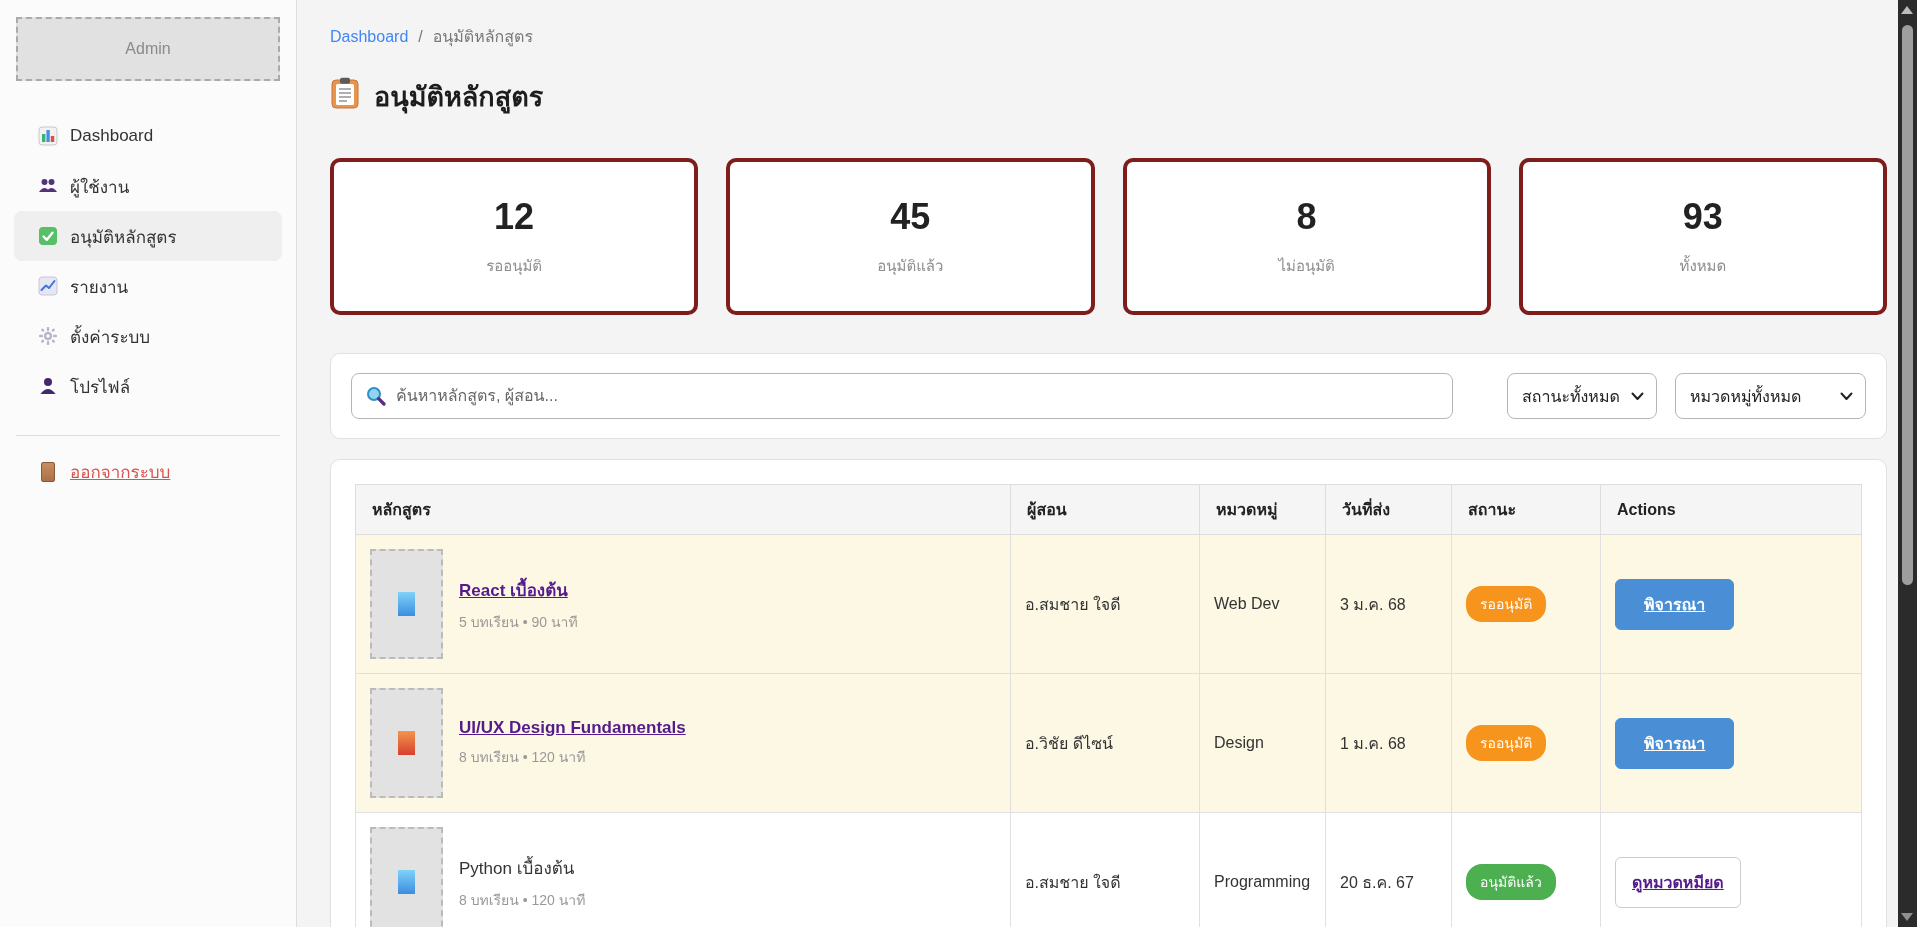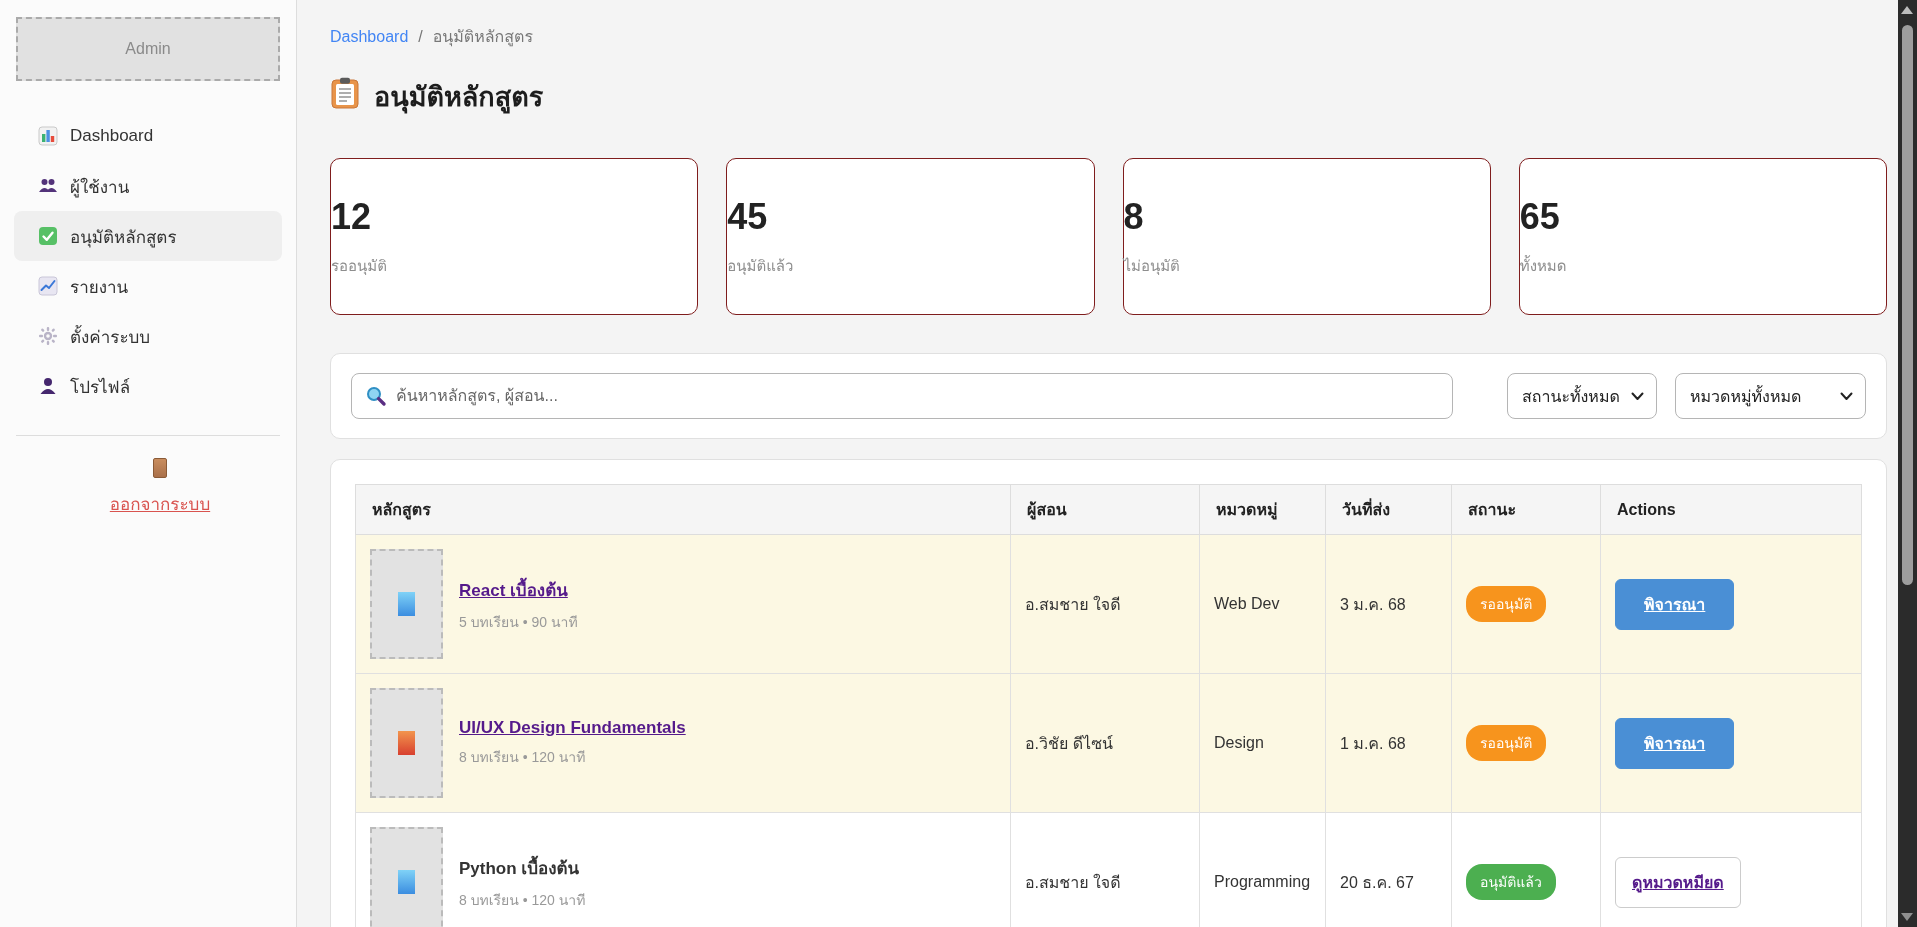--- a/index.html
+++ b/index.html
@@ -24,38 +24,38 @@
   .menu-item {
     display:flex; align-items:center; gap:12px; height:50px;
     padding-left:24px; margin:0 14px; font-size:17px; color:#333; cursor:pointer;
     border-radius:8px;
   }
   .menu-item.active { background:#efefef; }
   .mi { width:20px; height:20px; display:inline-flex; align-items:center; justify-content:center; }
   .side-divider { border-top:1px solid #dddddd; margin:24px 16px 0 16px; }
   .logout {
     display:flex; align-items:center; gap:12px; margin:22px 14px 0 14px; padding-left:24px;
-    color:#d9534f; font-size:17px; text-decoration:underline; cursor:pointer;flex-direction:column;
+    color:#d9534f; font-size:17px; text-decoration:underline; cursor:pointer;
   }
   .door { width:14px; height:20px; background:linear-gradient(#c98d5e,#a9704a); border:1px solid #8a5a36; border-radius:2px; }
 
   
   .content { flex:1; padding:24px 30px 0 33px; overflow:hidden; }
   .breadcrumb { font-size:16px; color:#777; display:flex; gap:10px; align-items:center; }
   .breadcrumb a { color:#4285f4; text-decoration:none; cursor:pointer; }
   .page-title {
     margin-top:26px; font-size:27px; font-weight:bold; color:#1d1d1d;
     display:flex; align-items:center; gap:14px;
   }
 
   
   .stats { display:flex; gap:28px; margin-top:40px; }
   .stat-card {
-    flex:1; height:157px; background:#ffffff; border:1px solid #7f1d1d; border-radius:10px;
-    display:flex; flex-direction:column; justify-content:center; gap:16px;
+    flex:1; height:157px; background:#ffffff; border:4px solid #7f1d1d; border-radius:10px;
+    display:flex; flex-direction:column; align-items:center; justify-content:center; gap:16px;
   }
   .stat-value { font-size:36px; font-weight:bold; color:#222; }
   .stat-label { font-size:15px; color:#8e8e8e; }
 
   
   .filterbar {
     margin-top:38px; background:#ffffff; border:1px solid #e0e0e0; border-radius:10px;
     padding:19px 20px; display:flex; gap:18px; align-items:center;
   }
   .search-wrap { flex:1; position:relative; }
@@ -88,21 +88,21 @@
   tr.row-yellow td { background:#fcf8e3; }
   .course-cell { display:flex; align-items:center; gap:16px; }
   .thumb {
     width:73px; height:110px; min-width:73px; background:#e2e2e2;
     border:2px dashed #bbbbbb; display:flex; align-items:center; justify-content:center;
   }
   .broken { width:17px; height:24px; display:block; }
   .broken.blue { background:linear-gradient(#7fd2f7,#3b8de0); }
   .broken.red  { background:linear-gradient(#f2954d,#d8402f); }
   .course-link { font-size:17px; font-weight:bold; color:#551a8b; text-decoration:underline; cursor:pointer; }
-  .course-title { font-size:17px; font-weight:bold; color:#333; }
+  .course-title { font-size:17px; font-weight:normal; color:#333; }
   .course-meta { margin-top:8px; font-size:14px; color:#999; }
   .badge {
     display:inline-block; padding:7px 14px; border-radius:16px; color:#ffffff; font-size:14px; white-space:nowrap;
   }
   .badge-pending { background:#f7941d; }
   .badge-approved { background:#4caf50; }
   .btn {
     font-family:"Liberation Sans", sans-serif; font-size:16px; font-weight:bold;
     border-radius:6px; padding:12px 28px; cursor:pointer; text-decoration:underline; white-space:nowrap;
   }
@@ -242,21 +242,21 @@
       </div>
       <div class="stat-card">
         <div class="stat-value">45</div>
         <div class="stat-label">อนุมัติแล้ว</div>
       </div>
       <div class="stat-card">
         <div class="stat-value">8</div>
         <div class="stat-label">ไม่อนุมัติ</div>
       </div>
       <div class="stat-card">
-        <div class="stat-value">65</div>
+        <div class="stat-value">93</div>
         <div class="stat-label">ทั้งหมด</div>
       </div>
     </div>
 
     <div class="filterbar">
       <div class="search-wrap">
         <span class="s-icon">
           <svg width="22" height="22" viewBox="0 0 22 22">
               <circle cx="9" cy="9" r="6" fill="#8fd4f2" stroke="#2f8fc4" stroke-width="2"></circle>
               <line x1="13.6" y1="13.6" x2="19" y2="19" stroke="#5a2d82" stroke-width="3.4" stroke-linecap="round"></line>

